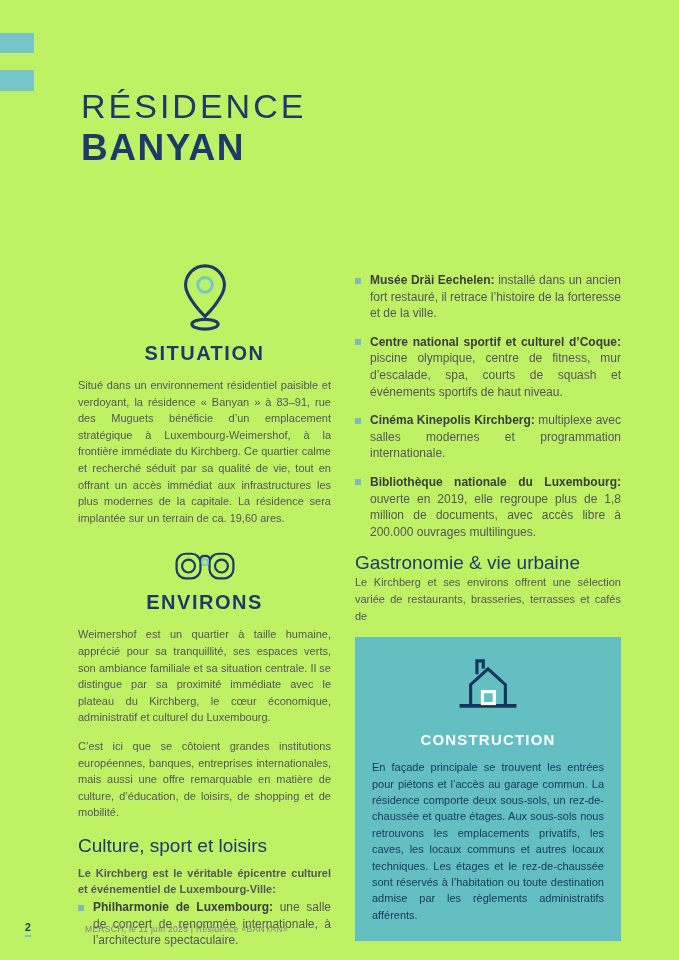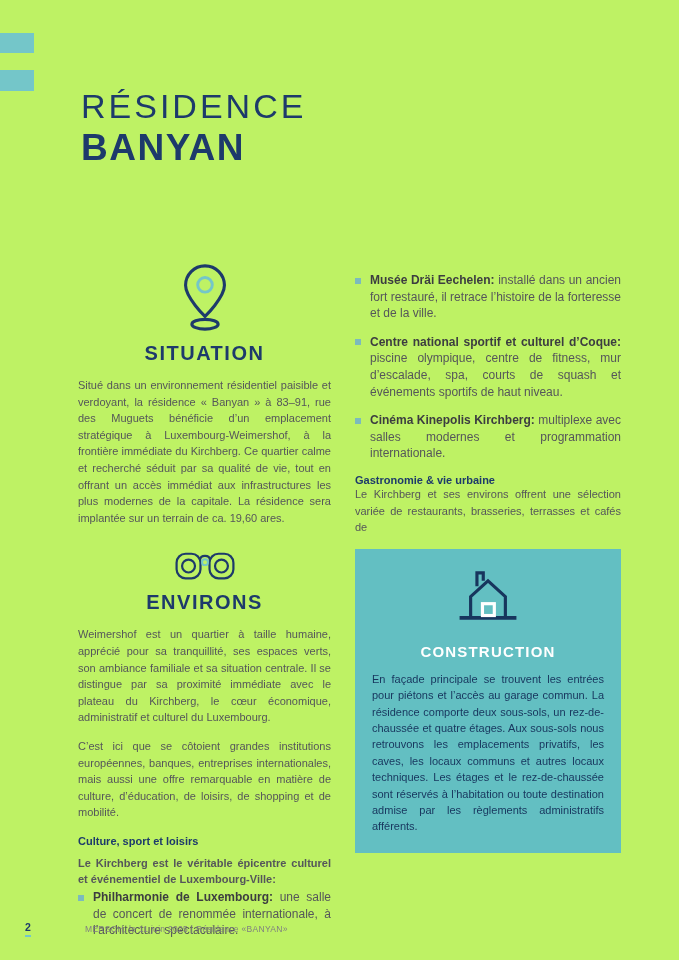--- a/index.html
+++ b/index.html
@@ -27,21 +27,21 @@
 
   .icon-wrap { text-align:center; }
   .section-heading {
     text-align:center; color:#1d3a6b; font-size:20px; font-weight:700;
     letter-spacing:1.5px; margin-top:10px;
   }
   p.body {
     margin-top:12px; font-size:11px; line-height:16.6px; color:#55565a;
     text-align:justify; hyphens:auto; -webkit-hyphens:auto;
   }
-  .sub-heading { color:#1d3a6b; font-size:11px; font-weight:700; margin-top:14px; }
+  .sub-heading { color:#1d3a6b; font-size:19px; font-weight:400; margin-top:14px; }
 
   ul.bullets { list-style:none; margin-top:1px; }
   ul.bullets li {
     position:relative; padding-left:15px; margin-bottom:12px;
     font-size:12px; line-height:16.6px; color:#55565a; text-align:justify;
     hyphens:auto; -webkit-hyphens:auto;
   }
   ul.bullets li::before {
     content:""; position:absolute; left:0; top:5.5px; width:6px; height:6px;
     background:#7cbabd;
@@ -116,20 +116,21 @@
 
     </ul>
   </div>
 
   <div class="col-right">
 
     <ul class="bullets" style="margin-top:0;">
       <li><span class="lead">Musée Dräi Eechelen:</span><span> installé dans un ancien fort restauré, il retrace l’histoire de la forteresse et de la ville.</span></li>
       <li><span class="lead">Centre national sportif et culturel d’Coque:</span><span> piscine olympique, centre de fitness, mur d’escalade, spa, courts de squash et événements sportifs de haut niveau.</span></li>
       <li><span class="lead">Cinéma Kinepolis Kirchberg:</span><span> multiplexe avec salles modernes et programmation internationale.</span></li>
+      <li><span class="lead">Bibliothèque nationale du Luxembourg:</span><span> ouverte en 2019, elle regroupe plus de 1,8 million de documents, avec accès libre à 200.000 ouvrages multilingues.</span></li>
     </ul>
 
     <div class="sub-heading" style="margin-top:4px;">Gastronomie &amp; vie urbaine</div>
     <p class="body" style="margin-top:0;">Le Kirchberg et ses environs offrent une sélection variée de restaurants, brasseries, terrasses et cafés de</p>
 
     <div class="construction-box">
       <div class="icon-wrap">
         <svg width="76" height="60" viewBox="0 0 96 76" fill="none">
           <path d="M26 67 V40 L48 20 L70 40 V67" stroke="#17355d" stroke-width="4"></path>
           <path d="M34 27 V10 H42 V20" stroke="#17355d" stroke-width="4"></path>

